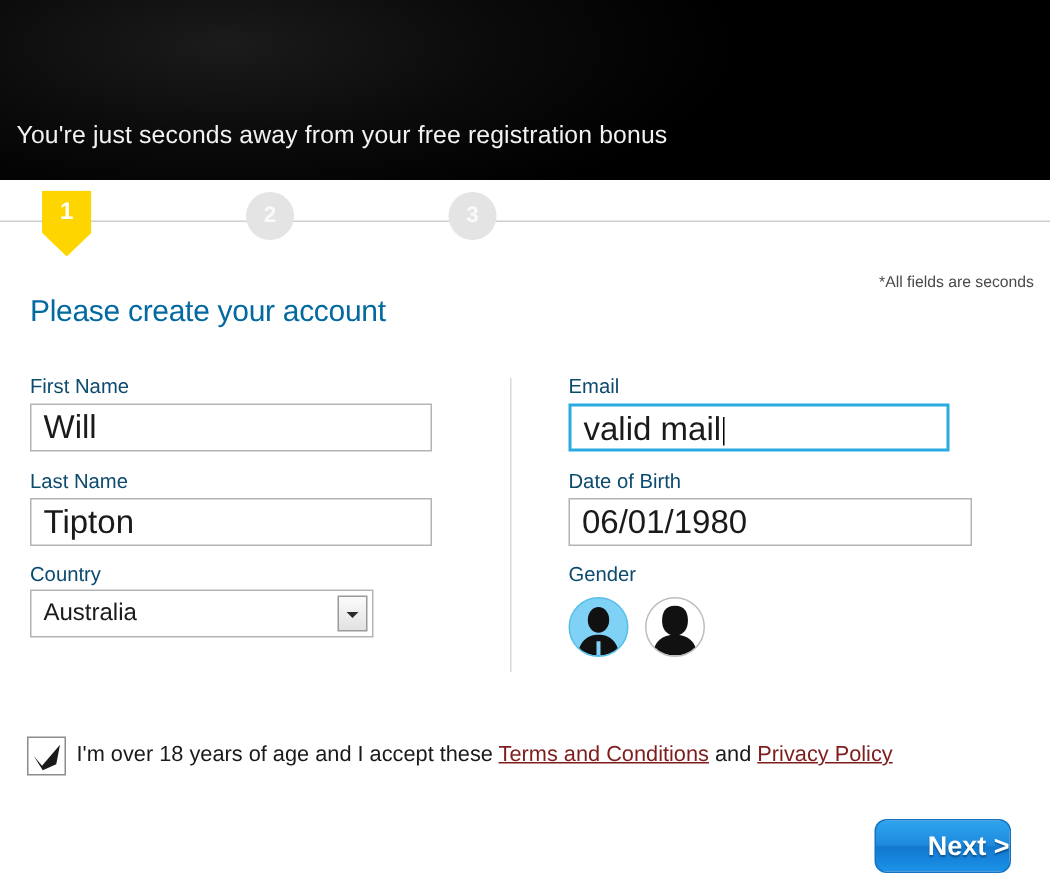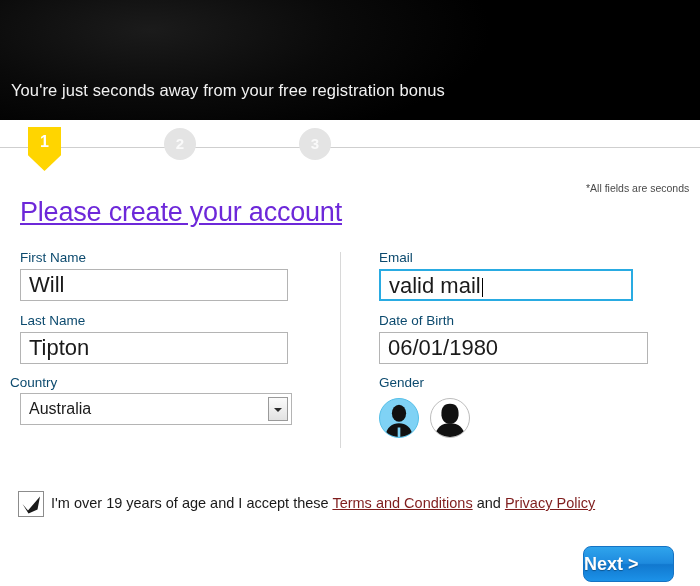--- a/index.html
+++ b/index.html
@@ -122,25 +122,24 @@
     left: 586px;
     top: 182px;
     font-size: 10.5px;
     color: #4a4a4a;
     white-space: nowrap;
   }
   .page-title {
     position: absolute;
     left: 20px;
     top: 197px;
-    font-size: 27px;
-    color: #6d28d9;
+    font-size: 20px;
+    color: #0369a1;
     font-weight: normal;
     letter-spacing: -0.2px;
-    text-decoration: underline;
   }
 
   .divider {
     position: absolute;
     left: 340px;
     top: 252px;
     width: 1px;
     height: 196px;
     background: #d8d8d8;
   }
@@ -261,21 +260,21 @@
     top: 546px;
     width: 91px;
     height: 36px;
     border-radius: 8px;
     box-sizing: border-box;
     background: linear-gradient(#2fa4ec 0%, #1e8ade 48%, #1178cf 52%, #1c92e8 100%);
     border: 1px solid #1573c4;
     color: #ffffff;
     font-size: 18px;
     font-weight: bold;
-    text-align: left;
+    text-align: right;
     line-height: 34px;
     text-shadow: 0 1px 1px rgba(0,0,0,0.35);
     cursor: pointer;
   }
 </style>
 </head>
 <body>
 
 <div class="header">
   <div class="tagline">You're just seconds away from your free registration bonus</div>
@@ -301,22 +300,22 @@
 <div class="page-title">Please create your account</div>
 
 <div class="divider"></div>
 
 <div class="field-label" style="left:20px; top:250px;">First Name</div>
 <div class="input-box" style="left:20px; top:269px; width:268px;">Will</div>
 
 <div class="field-label" style="left:20px; top:313px;">Last Name</div>
 <div class="input-box" style="left:20px; top:332px; width:268px;">Tipton</div>
 
-<div class="field-label" style="left:10px; top:375px;">Country</div>
-<div class="select-box" style="left:20px; top:393px; width:272px;padding-left:37px;">
+<div class="field-label" style="left:20px; top:375px;">Country</div>
+<div class="select-box" style="left:20px; top:393px; width:229px;padding-left:37px;">
   <span class="select-value">Australia</span>
   <span class="select-arrow-btn">
       <span class="tri"></span>
     </span>
 </div>
 
 <div class="field-label" style="left:379px; top:250px;">Email</div>
 <div class="input-box focused" style="left:379px; top:269px; width:254px;"><span>valid mail</span><span class="caret"></span></div>
 
 <div class="field-label" style="left:379px; top:313px;">Date of Birth</div>
@@ -338,16 +337,16 @@
     <path d="M4 40 C5.5 30 11 25.5 20 25.5 C29 25.5 34.5 30 36 40 Z" fill="#111111"></path>
   </svg>
 </div>
 
 <div class="checkbox">
   <svg viewBox="0 0 24 24" width="24" height="24">
     <path d="M3.5 12 L9 18.5 L21 4.5 L18.5 17.5 L9.5 21.5 Z" fill="#1a1a1a"></path>
   </svg>
 </div>
 <div class="consent-text">
-  <span>I'm over 19 years of age and I accept these </span><a href="#">Terms and Conditions</a><span> and </span><a href="#">Privacy Policy</a>
+  <span>I'm over 18 years of age and I accept these </span><a href="#">Terms and Conditions</a><span> and </span><a href="#">Privacy Policy</a>
 </div>
 
 <div class="next-btn">Next &gt;</div>
 
 </body></html>

